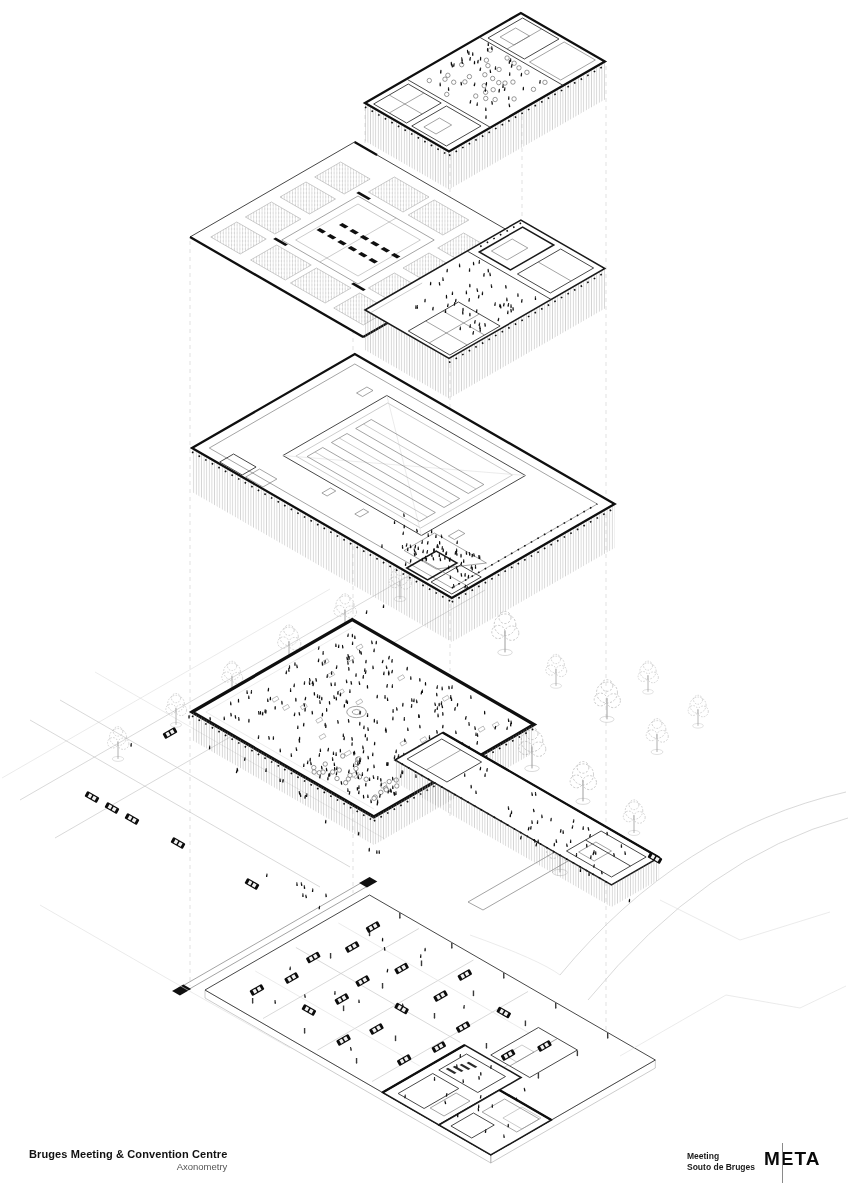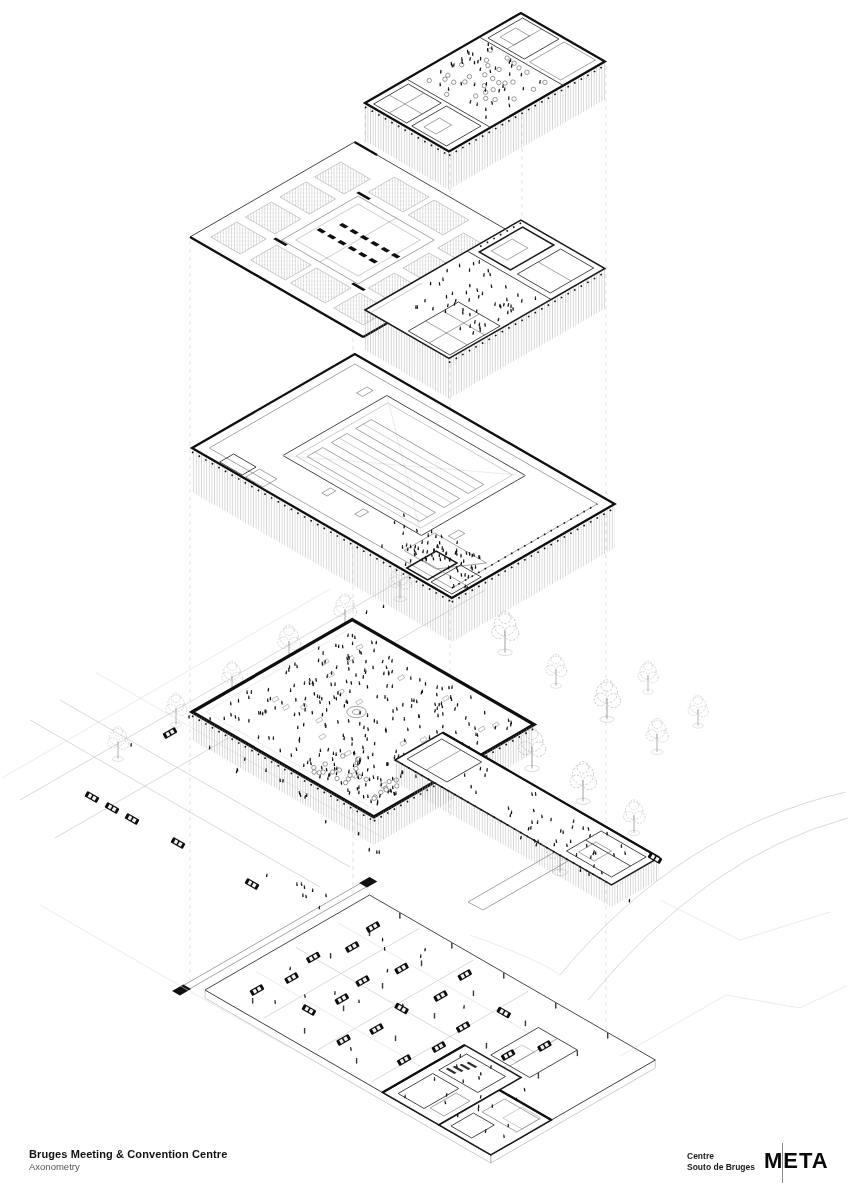--- a/index.html
+++ b/index.html
@@ -15,24 +15,24 @@
   .tn{stroke:#666;stroke-width:0.6;fill:none;}
   .fine{stroke:#999;stroke-width:0.5;fill:none;}
   .faint{stroke:#c9c9c9;stroke-width:0.7;fill:none;}
   .vfaint{stroke:#dedede;stroke-width:0.6;fill:none;}
   .plate{fill:#ffffff;}
   .tick{stroke:#101010;stroke-width:2;stroke-dasharray:2 8;fill:none;}
   .tick2{stroke:#101010;stroke-width:1.6;stroke-dasharray:1.6 6;fill:none;}
   
   .title-block{position:absolute;left:29px;top:1148px;color:#111;}
   .title-block .t1{font-size:11px;font-weight:700;letter-spacing:0.1px;}
-  .title-block .t2{font-size:9.5px;font-weight:400;color:#555;margin-top:1px;}
+  .title-block .t2{font-size:9.5px;font-weight:400;color:#555;margin-top:1px;text-align:right;}
   .credits{position:absolute;left:687px;top:1151px;font-size:8.5px;font-weight:700;
            color:#1a1a1a;line-height:10.5px;}
-  .logo{position:absolute;left:764px;top:1148px;font-size:22px;font-weight:900;
+  .logo{position:absolute;left:764px;top:1148px;font-size:19px;font-weight:900;
         color:#0a0a0a;letter-spacing:1px;}
   .logo-bar{position:absolute;left:782px;top:1143px;width:1px;height:40px;background:#8a8a8a;}
 </style>
 </head>
 <body>
 
 <div class="page">
 <svg class="drawing" width="848" height="1200" viewBox="0 0 848 1200">
   <defs>
     <pattern id="pvl" width="2.6" height="9" patternUnits="userSpaceOnUse">
@@ -3129,18 +3129,18 @@
           </g>
         </g>
   </g>
 </svg>
 
 <div class="title-block">
   <div class="t1">Bruges Meeting &amp; Convention Centre</div>
   <div class="t2">Axonometry</div>
 </div>
 <div class="credits">
-  <div>Centre</div>
+  <div>Meeting</div>
   <div>Souto de Bruges</div>
 </div>
 <div class="logo">META</div>
 <div class="logo-bar"></div>
 </div>
 
 </body></html>

